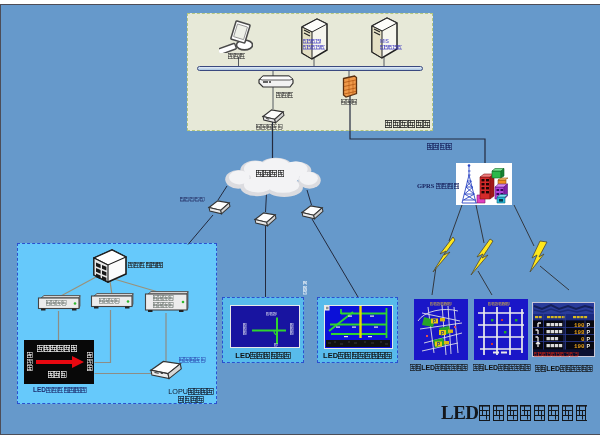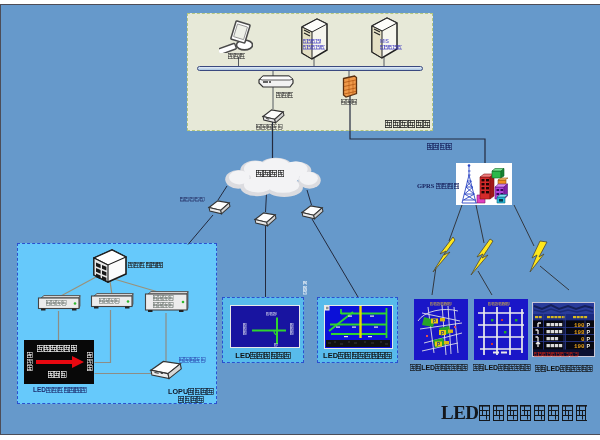--- a/index.html
+++ b/index.html
@@ -280,21 +280,21 @@
 
 <svg class="ab" style="left:149px;top:357px" width="34" height="25" viewBox="0 0 34 25">
 <g transform="rotate(-12 17 12)">
 <path d="M2 10L16 4l16 6-14 7z" fill="#fdfdfd" stroke="#333" stroke-width="1.3"></path>
 <path d="M2 10v5l16 7v-5z" fill="#ececec" stroke="#333" stroke-width="1.1"></path>
 <path d="M32 10v5l-14 7v-5z" fill="#d8d8d8" stroke="#333" stroke-width="1.1"></path>
 <path d="M5 13l4 1.6M11 15l2 .8" stroke="#333" stroke-width="1"></path>
 </g>
 </svg>
 <div class="lab" style="left:179px;top:357px;font-size:6px;color:#2a48b0"><span class="k"></span><span class="k"></span><span class="k"></span><span class="k"></span><span class="k"></span></div>
-<div class="lab" style="left:166px;top:388px;width:50px;font-size:7.2px;font-weight:bold;color:#101828;text-align:center;line-height:8px">LOPU<span class="k"></span><span class="k"></span><span class="k"></span><span class="k"></span><br><span class="k"></span><span class="k"></span><span class="k"></span><span class="k"></span></div>
+<div class="lab" style="left:166px;top:388px;width:50px;font-size:7.2px;font-weight:normal;color:#101828;text-align:center;line-height:8px">LOPU<span class="k"></span><span class="k"></span><span class="k"></span><span class="k"></span><br><span class="k"></span><span class="k"></span><span class="k"></span><span class="k"></span></div>
 
 <div class="ab" style="left:230px;top:305px;width:70px;height:43px;background:#1814a0;border:1px solid #e8e8e8"></div>
 <svg class="ab" style="left:230px;top:305px" width="70" height="43" viewBox="0 0 70 43">
 <g stroke="#2fd42f" stroke-width="2">
 <path d="M22 25.5h34"></path>
 <path d="M47 12.5V39"></path>
 </g>
 <path d="M44 25.5c0 3 1.5 4.5 4 4.5" stroke="#2fd42f" stroke-width="1.2" fill="none"></path>
 </svg>
 <div class="lab" style="left:266px;top:311px;font-size:4px;color:#fff"><span class="k"></span><span class="k"></span><span class="k"></span></div>

